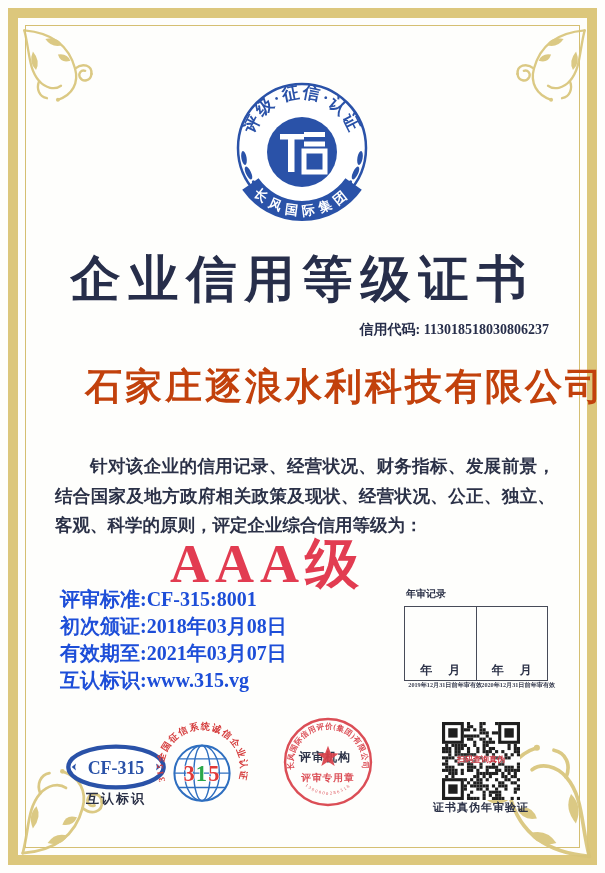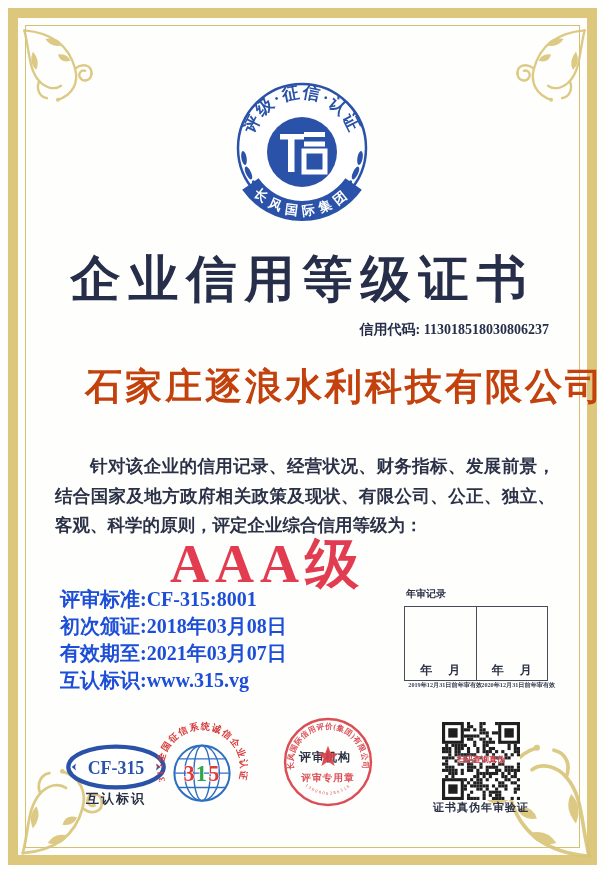--- a/index.html
+++ b/index.html
@@ -134,21 +134,21 @@
 
   <div class="code-line">
     <span>信用代码:</span>
     <span>113018518030806237</span>
   </div>
 
   <div class="company">石家庄逐浪水利科技有限公司</div>
 
   <div class="body-text">
     <div class="body-line first">针对该企业的信用记录、经营状况、财务指标、发展前景，</div>
-    <div class="body-line">结合国家及地方政府相关政策及现状、有限公司、公正、独立、</div>
+    <div class="body-line">结合国家及地方政府相关政策及现状、经营状况、公正、独立、</div>
     <div class="body-line last">客观、科学的原则，评定企业综合信用等级为：</div>
   </div>
 
   <div class="rating">AAA级</div>
 
   <div class="details">
     <div class="detail-row">
       <span>评审标准:</span><span>CF-315:8001</span>
     </div>
     <div class="detail-row">

